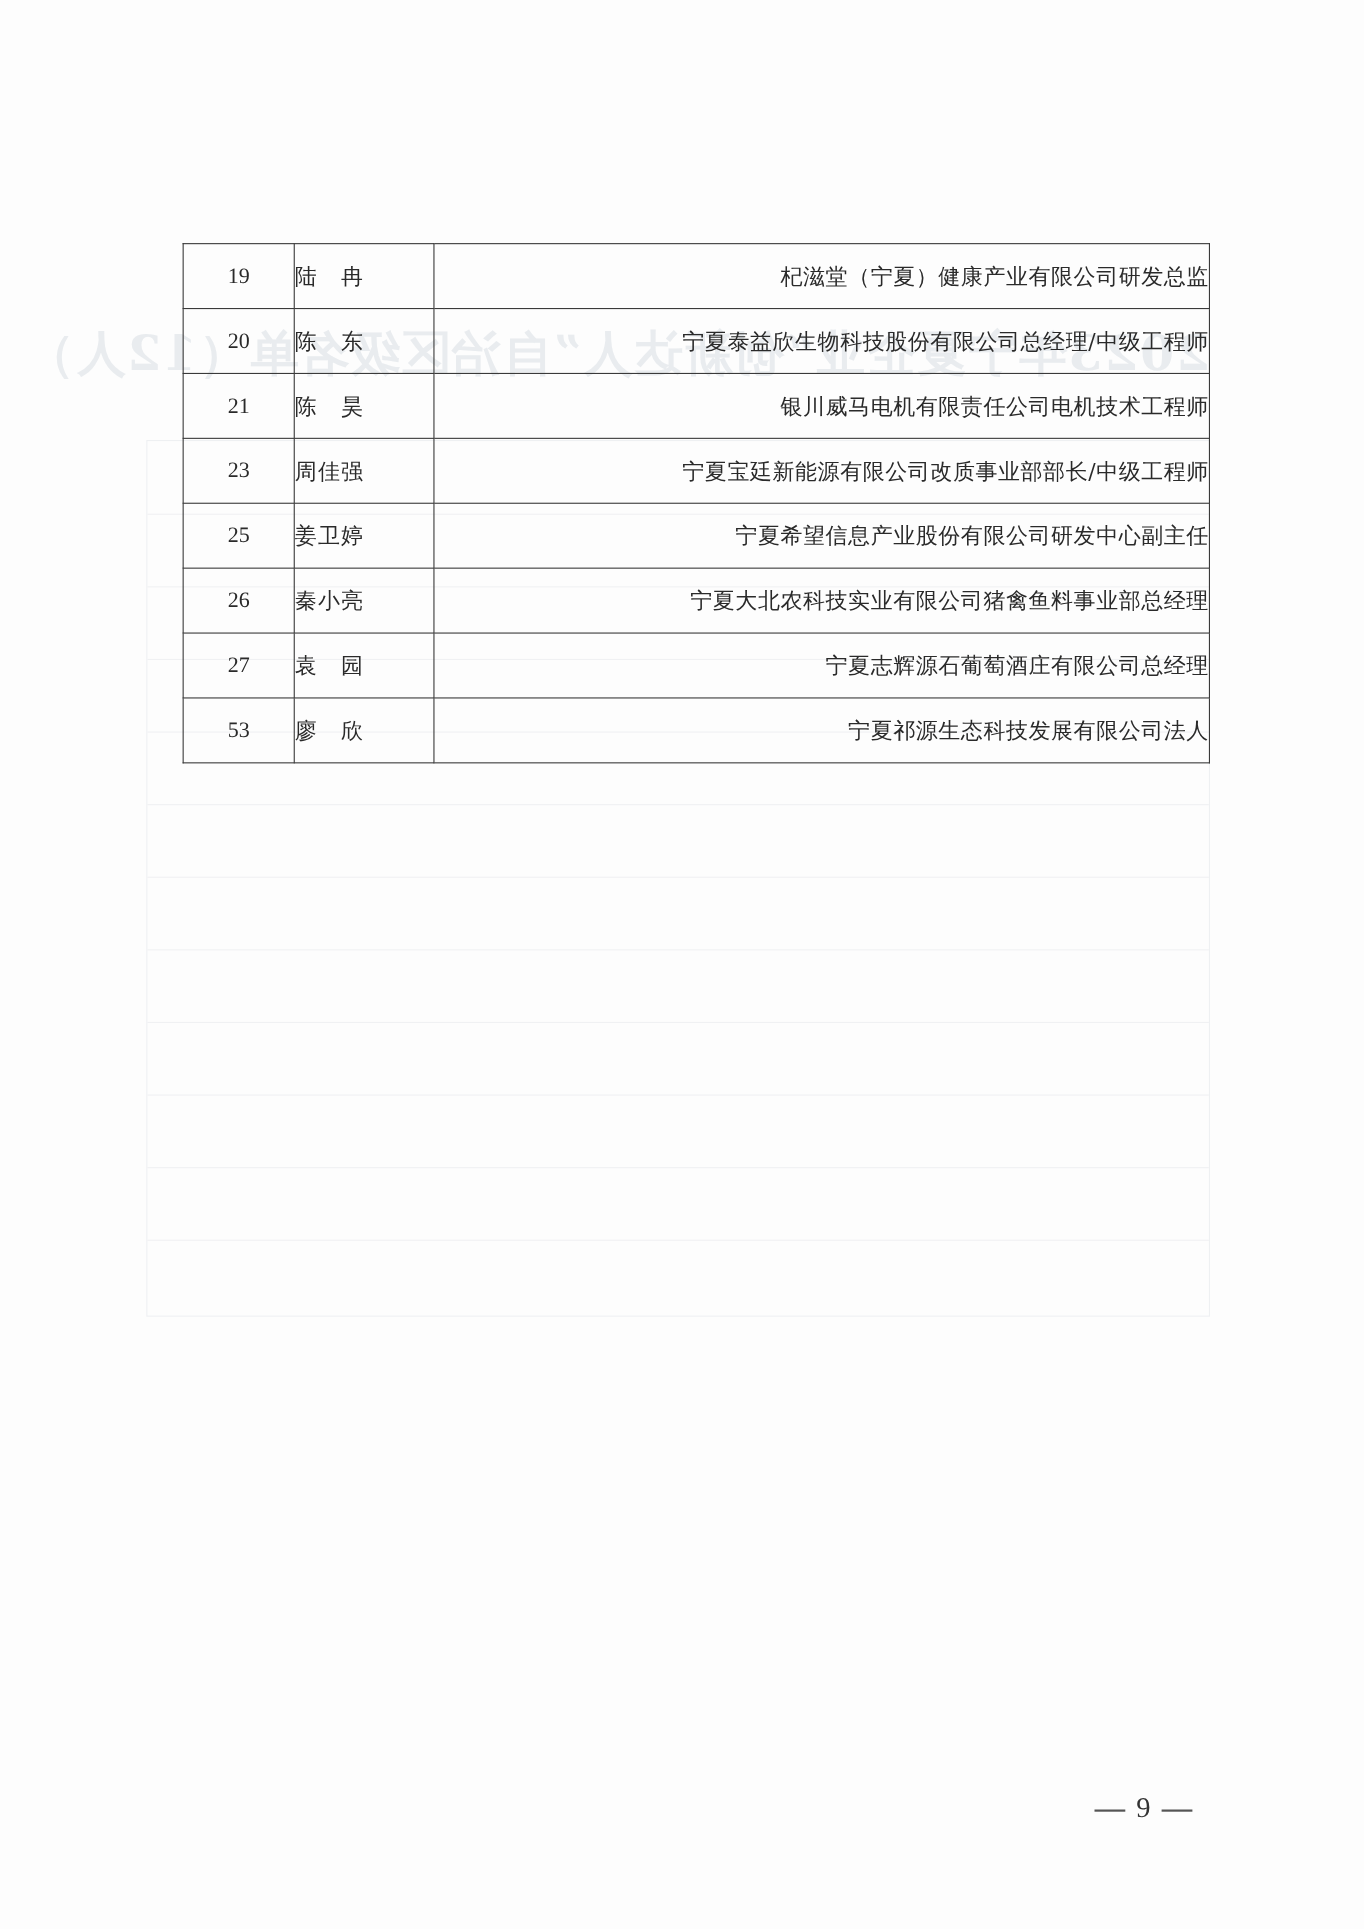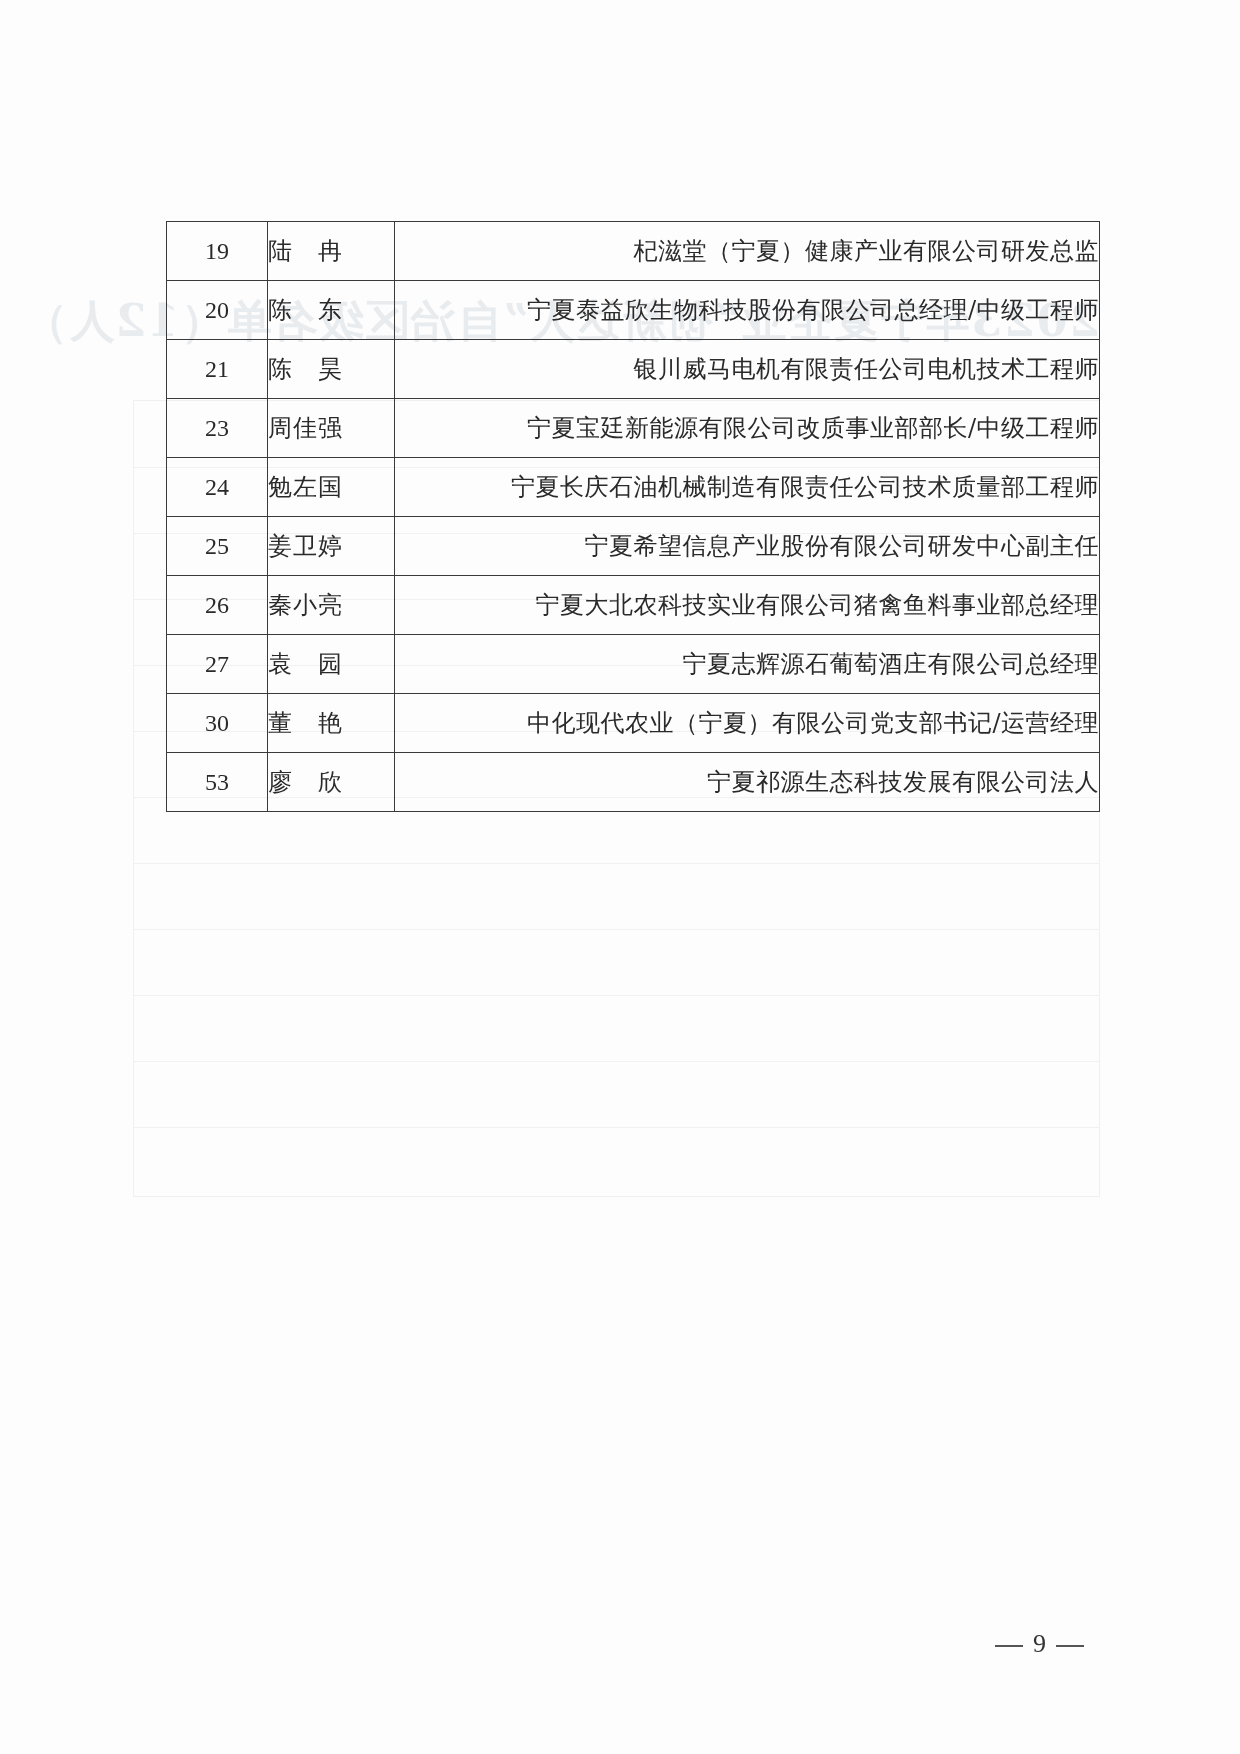--- a/index.html
+++ b/index.html
@@ -50,21 +50,21 @@
       left: 166px;
       top: 221px;
       width: 934px;
       border-collapse: collapse;
       table-layout: fixed;
     }
     .data-table td {
       border: 1.6px solid #3a3a3a;
       height: 58px;
       padding: 0;
-      font-size: 24px;
+      font-size: 20px;
       vertical-align: middle;
     }
     .col-no { width: 100px; text-align: center; font-family: "Liberation Serif", serif; font-size: 21px; }
     .col-name { width: 126px; text-align: left; letter-spacing: 1px; }
     .col-unit { text-align: right; padding-left: 13px !important; letter-spacing: 0.5px; }
     .page-number {
       position: absolute;
       left: 985px;
       top: 1629px;
       font-family: "Liberation Serif", serif;
@@ -116,43 +116,33 @@
         <td class="col-no">21</td>
         <td class="col-name">陈　昊</td>
         <td class="col-unit">银川威马电机有限责任公司电机技术工程师</td>
       </tr>
       <tr>
         <td class="col-no">23</td>
         <td class="col-name">周佳强</td>
         <td class="col-unit">宁夏宝廷新能源有限公司改质事业部部长/中级工程师</td>
       </tr>
       <tr>
-        <td class="col-no">24</td>
-        <td class="col-name">勉左国</td>
-        <td class="col-unit">宁夏长庆石油机械制造有限责任公司技术质量部工程师</td>
-      </tr>
-      <tr>
         <td class="col-no">25</td>
         <td class="col-name">姜卫婷</td>
         <td class="col-unit">宁夏希望信息产业股份有限公司研发中心副主任</td>
       </tr>
       <tr>
         <td class="col-no">26</td>
         <td class="col-name">秦小亮</td>
         <td class="col-unit">宁夏大北农科技实业有限公司猪禽鱼料事业部总经理</td>
       </tr>
       <tr>
         <td class="col-no">27</td>
         <td class="col-name">袁　园</td>
         <td class="col-unit">宁夏志辉源石葡萄酒庄有限公司总经理</td>
-      </tr>
-      <tr>
-        <td class="col-no">30</td>
-        <td class="col-name">董　艳</td>
-        <td class="col-unit">中化现代农业（宁夏）有限公司党支部书记/运营经理</td>
       </tr>
       <tr>
         <td class="col-no">53</td>
         <td class="col-name">廖　欣</td>
         <td class="col-unit">宁夏祁源生态科技发展有限公司法人</td>
       </tr>
     </tbody>
   </table>
 
   <div class="page-number">

